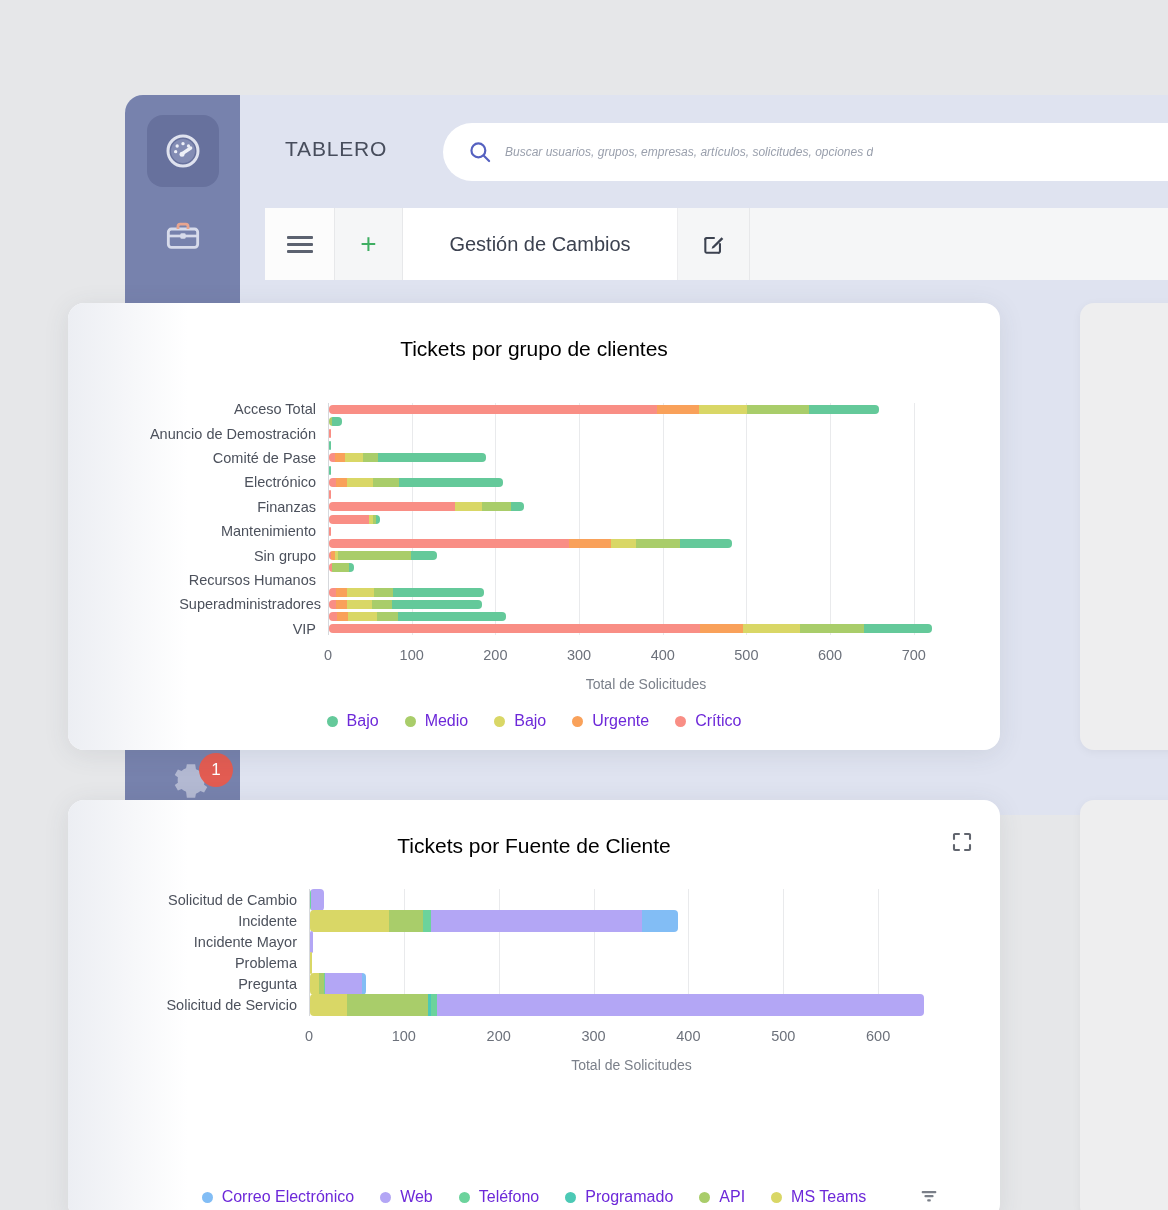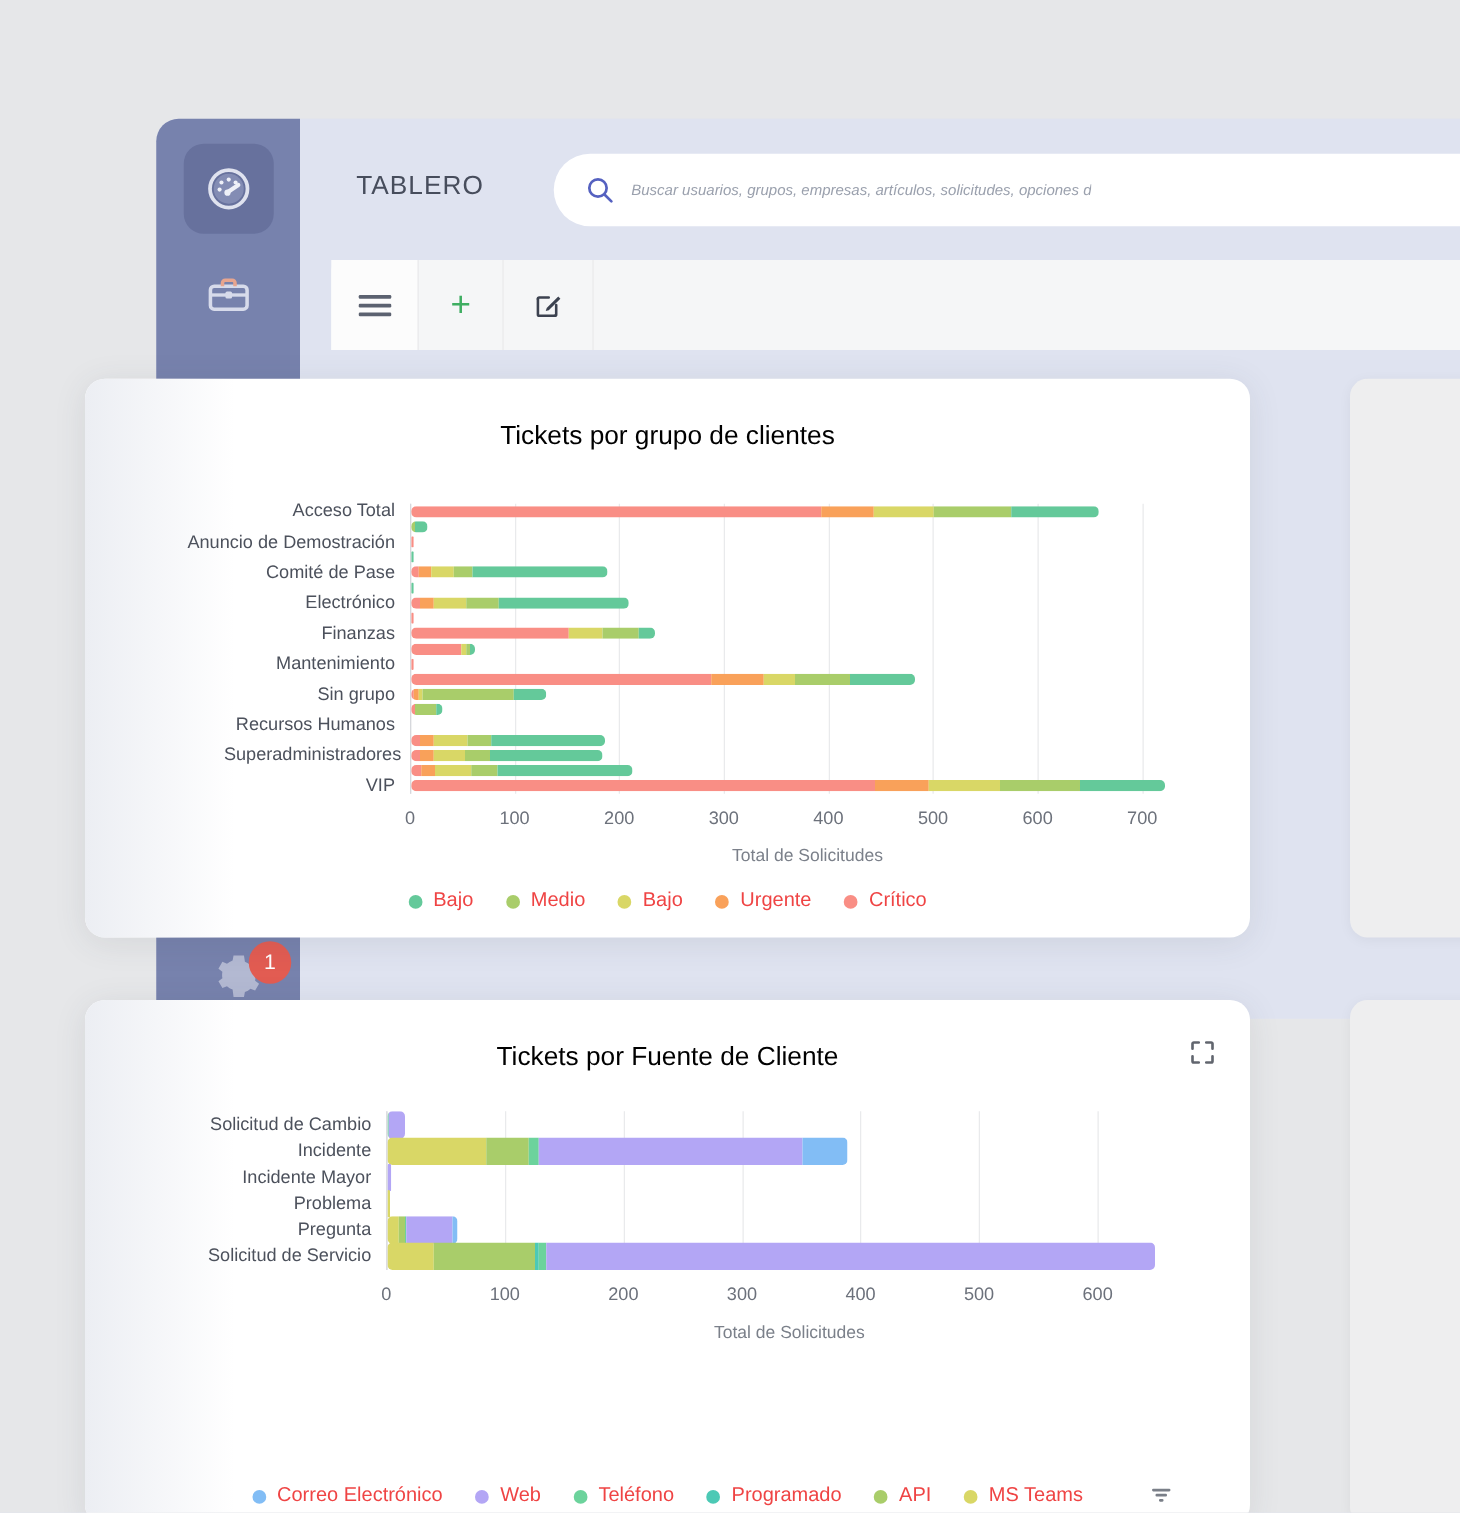--- a/index.html
+++ b/index.html
@@ -141,21 +141,21 @@
   .xaxis-title {
     position: absolute; font-size: 14px; color: #7b808a;
     transform: translateX(-50%);
   }
   .legend {
     position: absolute; display: flex; align-items: center;
     justify-content: center; width: 100%;
   }
   .leg-item { display: flex; align-items: center; margin: 0 13px; }
   .leg-dot { width: 11px; height: 11px; border-radius: 50%; margin-right: 9px; }
-  .leg-txt { font-size: 16px; color: #ef4444; }
+  .leg-txt { font-size: 16px; color: #6d28d9; }
 </style>
 </head>
 <body>
 
 <div id="root">
 
   <div class="app-window"></div>
 
   <div class="sidebar">
     <div class="side-item active" id="side-dash">
@@ -199,20 +199,21 @@
 
   <div class="tabstrip">
     <div class="tabcell" id="tab-hamb">
       <div class="hamb">
           <span></span>
           <span></span>
           <span></span>
         </div>
     </div>
     <div class="tabcell" id="tab-plus">+</div>
+    <div class="tabcell white" id="tab-title">Gestión de Cambios</div>
     <div class="tabcell" id="tab-edit">
       <svg width="26" height="26" viewBox="0 0 24 24">
         <path d="M4 7.5 V19 a1 1 0 0 0 1 1 h11.5" fill="none" stroke="#3c4250" stroke-width="1.9" stroke-linecap="round"></path>
         <path d="M4 7.5 a1 1 0 0 1 1-1 h7" fill="none" stroke="#3c4250" stroke-width="1.9" stroke-linecap="round"></path>
         <path d="M16.5 20 a1 1 0 0 0 1-1 V12" fill="none" stroke="#3c4250" stroke-width="1.9" stroke-linecap="round"></path>
         <path d="M10.5 14.2 L19 5.7 l1.6 1.6 L12 15.8 l-2.2.6z" fill="#3c4250"></path>
       </svg>
     </div>
     <div class="tabcell" id="tab-rest"></div>
   </div>

